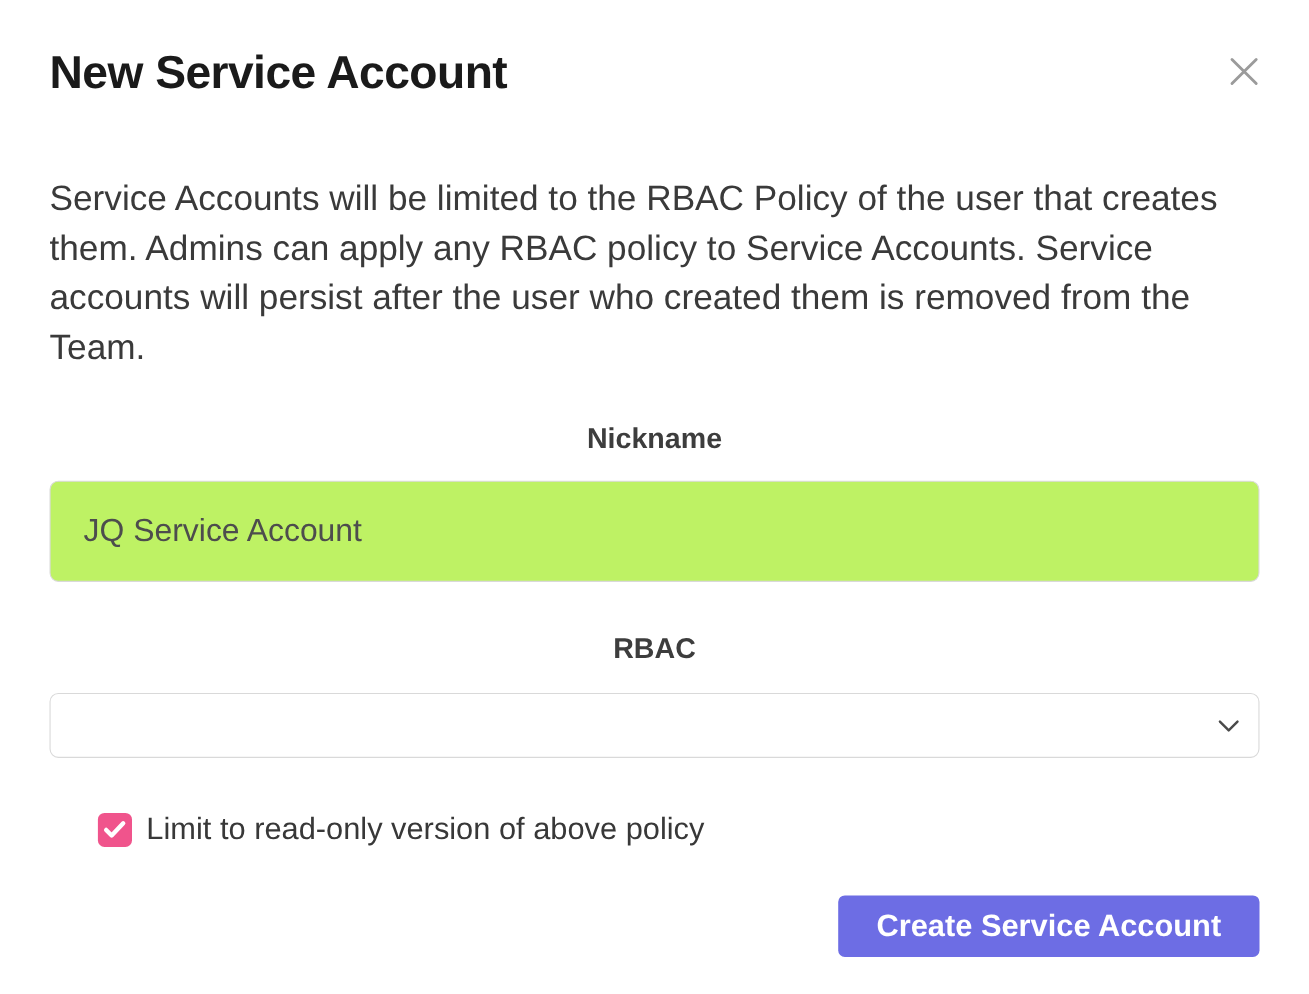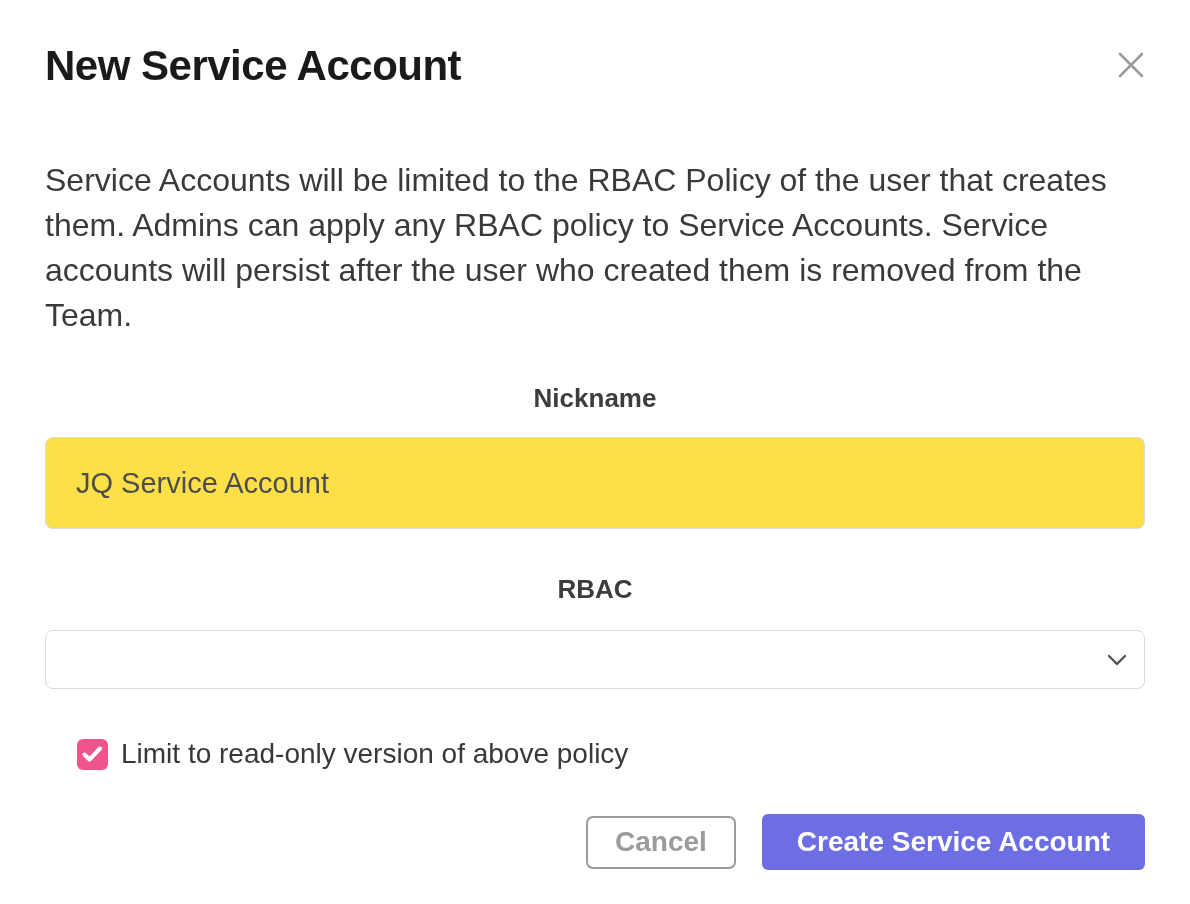--- a/index.html
+++ b/index.html
@@ -49,21 +49,21 @@
     margin-top: 24px;
     width: 1100px;
     height: 92px;
     border: 1px solid #d9d9d9;
     border-radius: 8px;
     padding: 0 0 0 30px;
     font-family: "Liberation Sans", sans-serif;
     font-size: 29px;
     color: #4d4d4d;
     outline: none;
-    background: #fde047;
+    background: #bef264;
   }
   .select-wrap {
     position: relative;
     margin-top: 26px;
     width: 1100px;
     height: 59px;
     border: 1px solid #d9d9d9;
     border-radius: 8px;
     background: #ffffff;
     display: flex;
@@ -76,21 +76,21 @@
     color: #3a3a3a;
   }
   .select-chevron {
     position: absolute;
     right: 16px; top: 50%;
     transform: translateY(-50%);
     display: flex;
   }
   .checkbox-row {
     margin-top: 49px;
-    margin-left: 0;
+    margin-left: 12px;
     display: flex;
     align-items: center;
     padding-left: 32px;
   }
   .checkbox-box {
     width: 31px; height: 31px;
     border-radius: 6px;
     display: flex; align-items: center; justify-content: center;
     cursor: pointer;
     flex-shrink: 0;
@@ -167,17 +167,16 @@
       <span style="display:flex;">
         <svg width="21" height="17" viewBox="0 0 21 17">
           <polyline points="2.5,8.5 7.5,13.5 18,2.5" fill="none" stroke="#ffffff" stroke-width="4" stroke-linecap="round" stroke-linejoin="round"></polyline>
         </svg>
       </span>
     </span>
     <span class="checkbox-label">Limit to read-only version of above policy</span>
   </div>
 
   <div class="actions">
-    <button class="btn btn-cancel">Cancel</button>
     <button class="btn btn-create" style="background:#6d6de4;">Create Service Account</button>
   </div>
 
 </div>
 
 </body></html>

